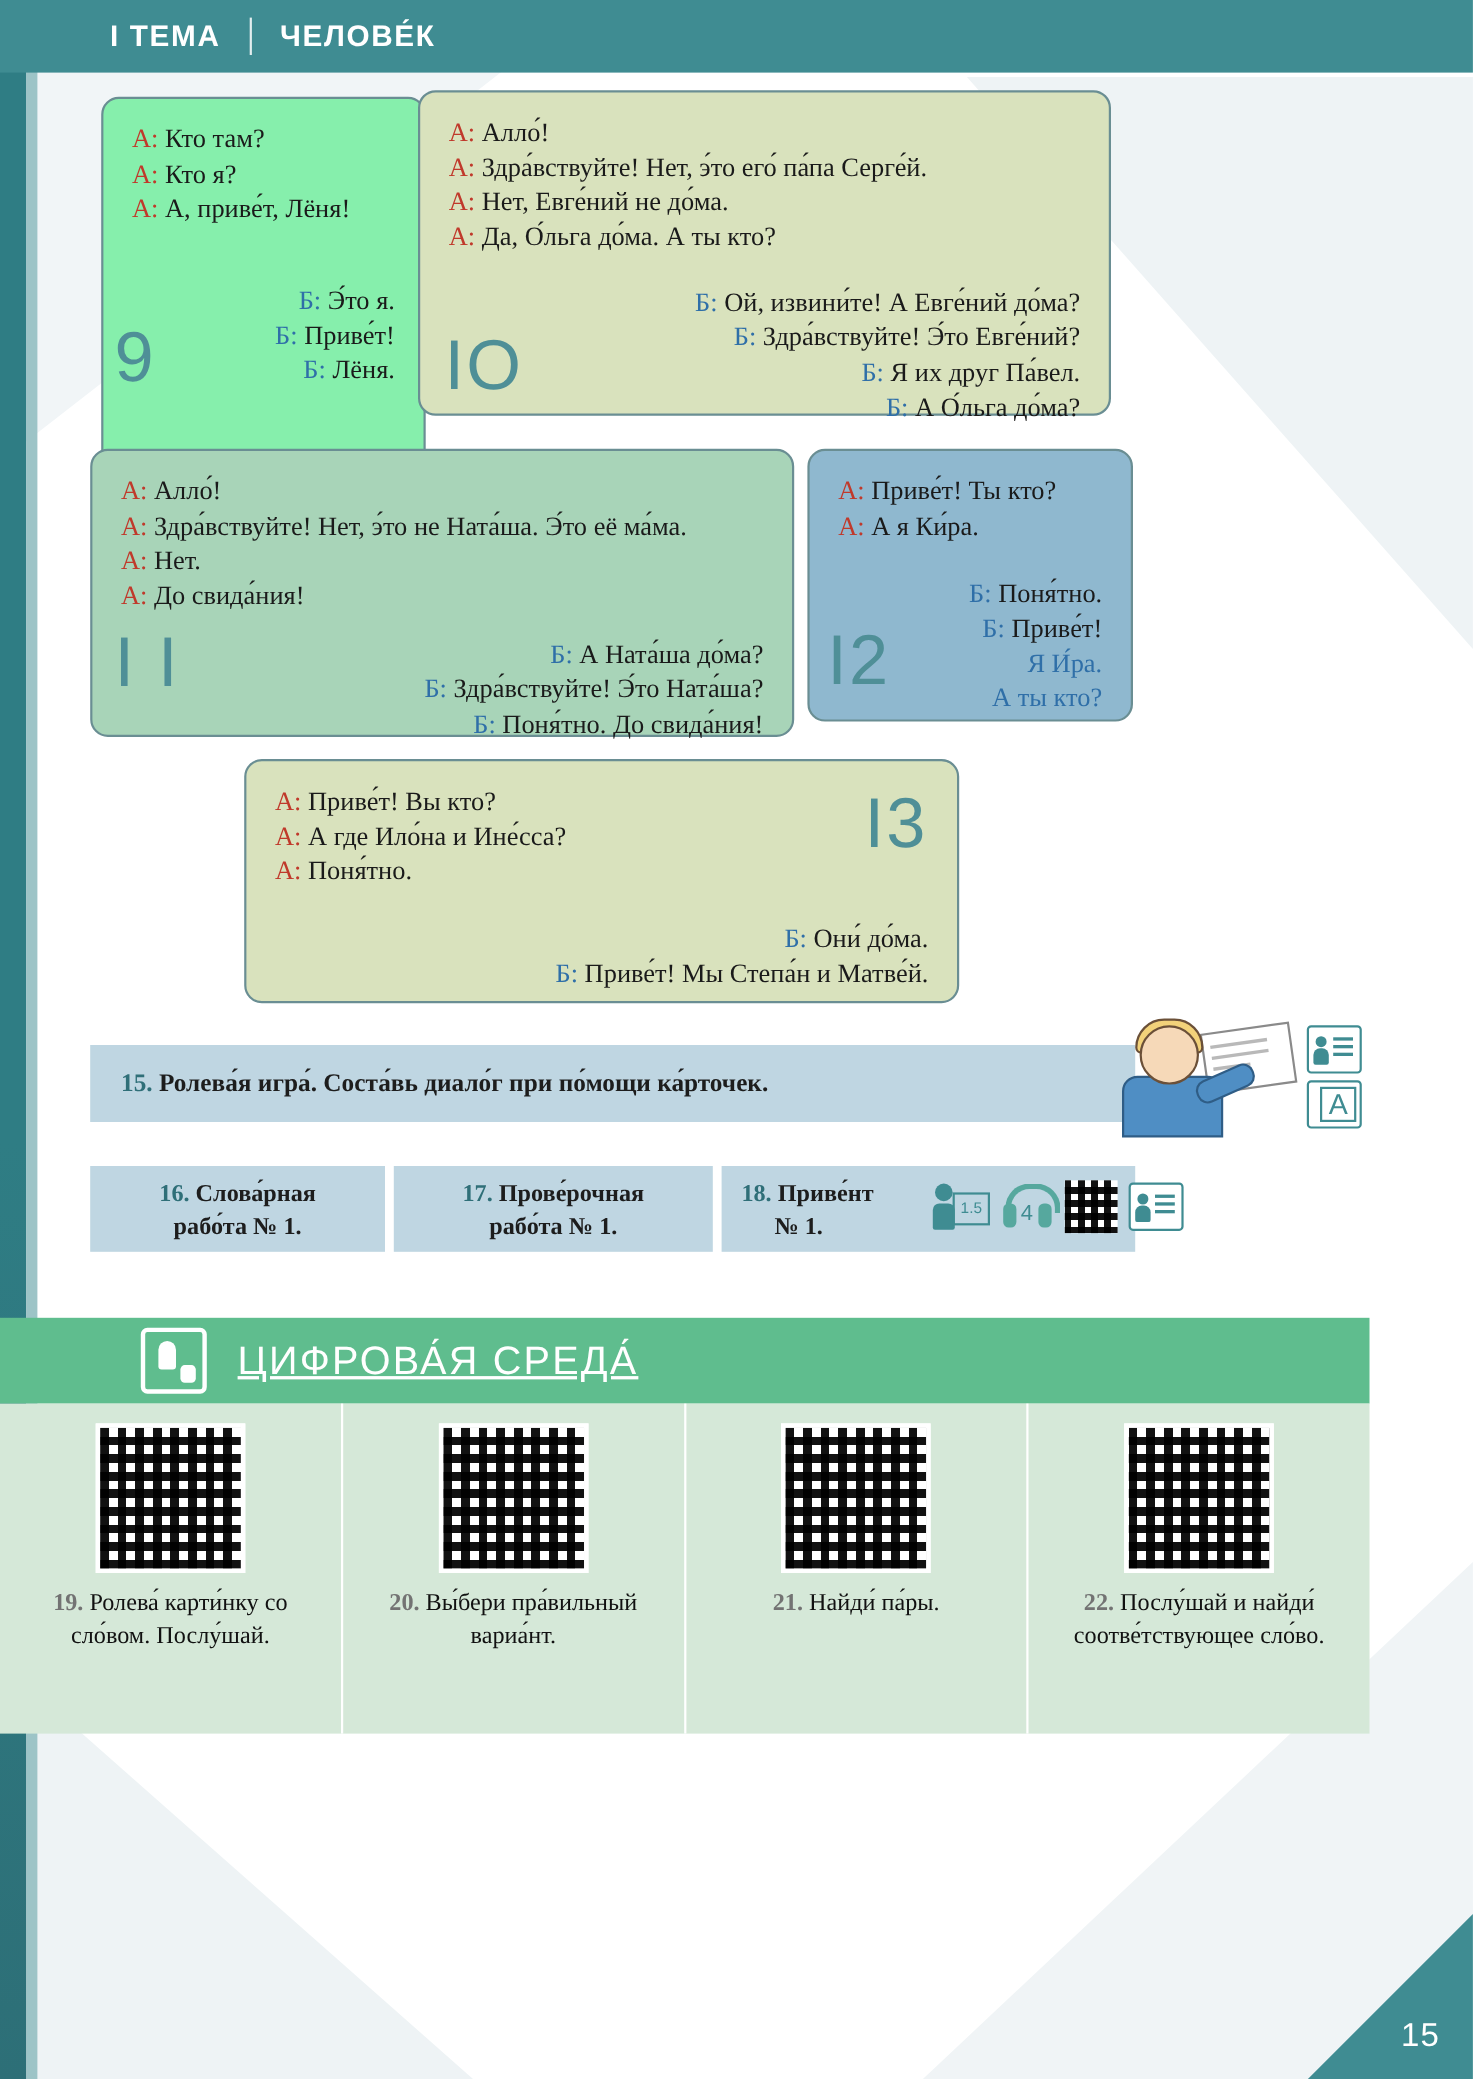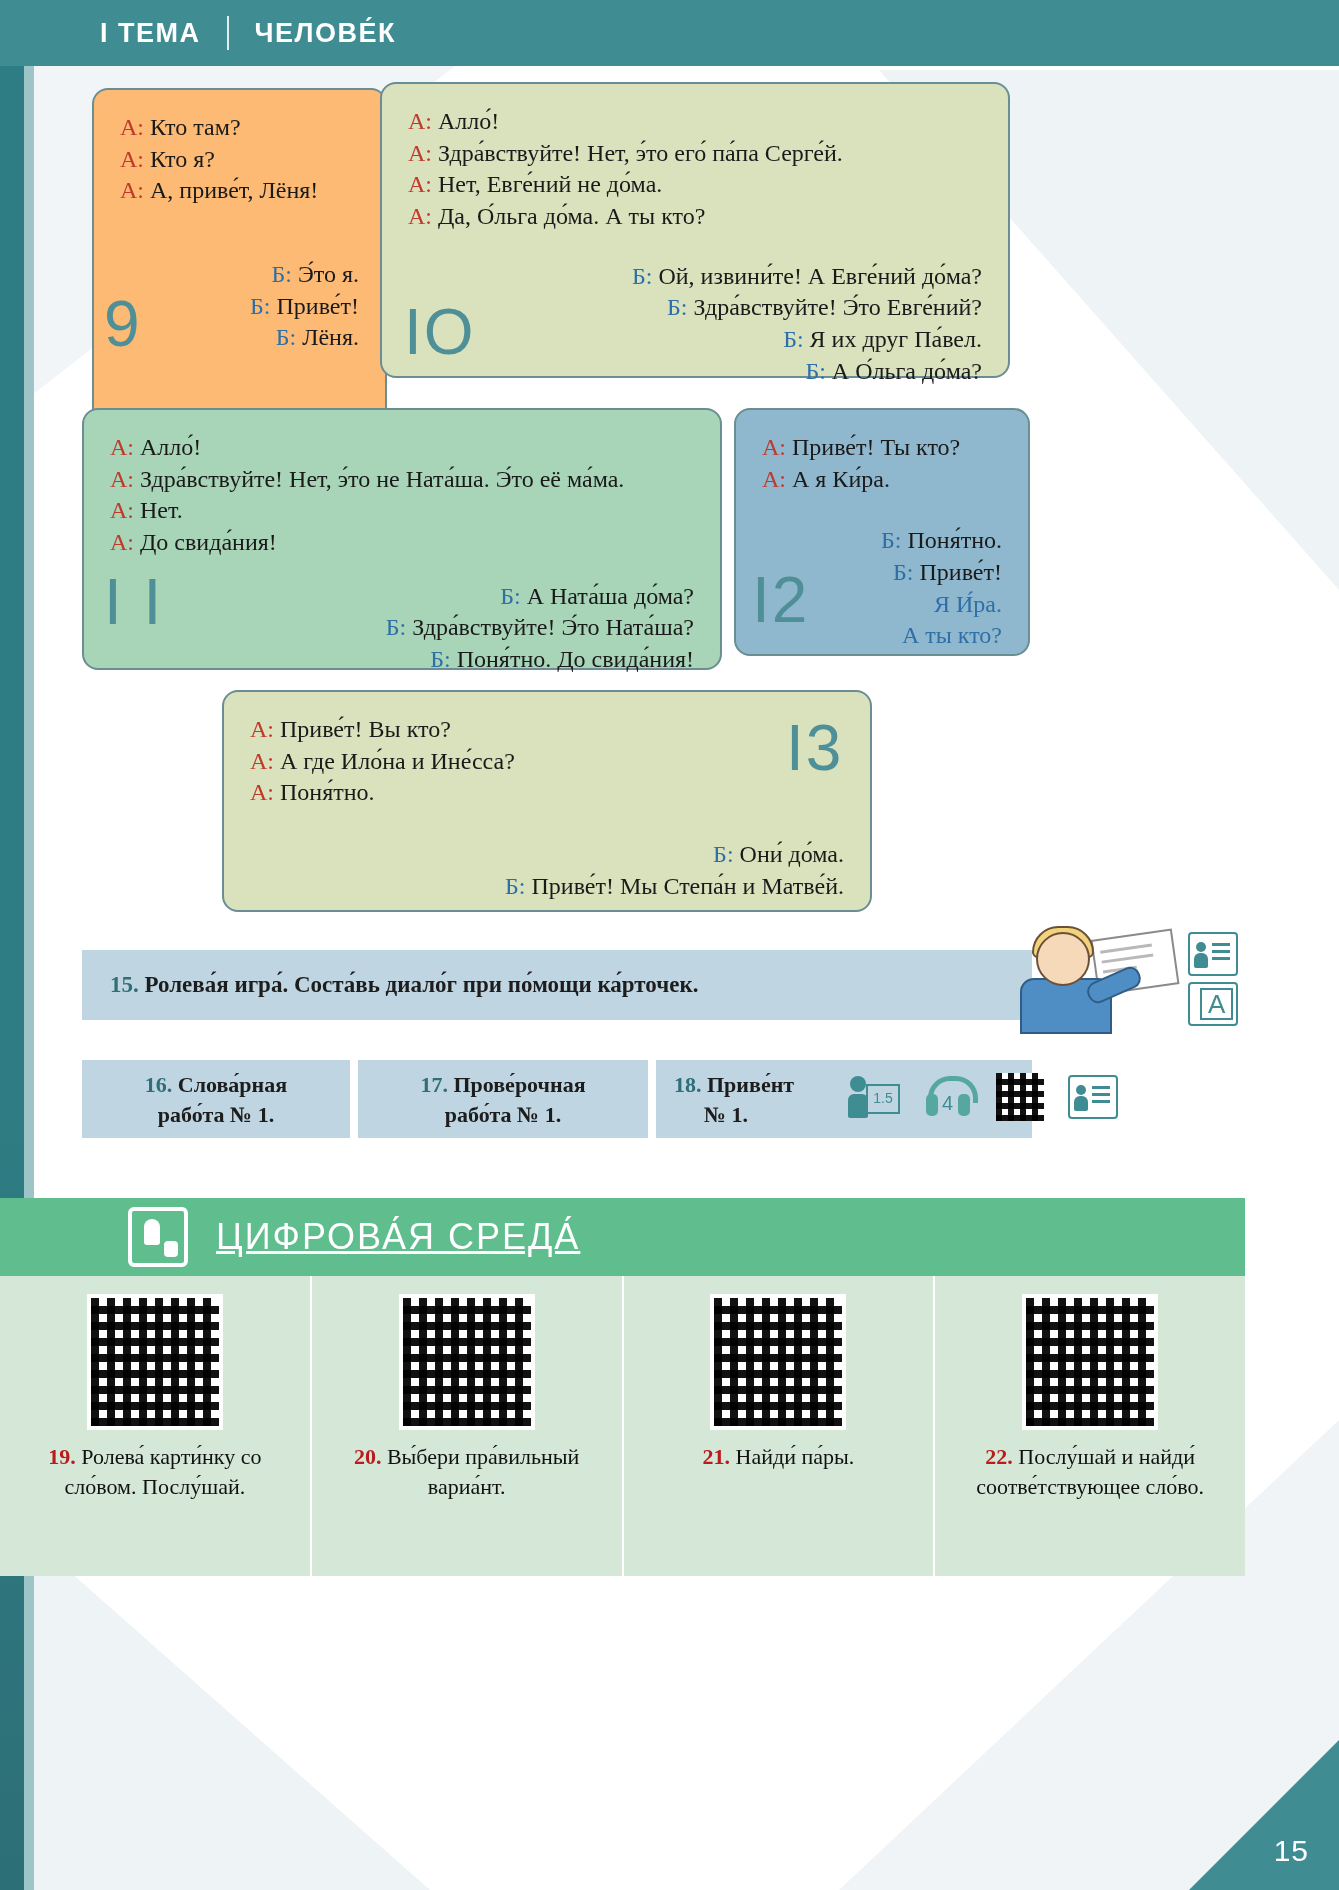--- a/index.html
+++ b/index.html
@@ -121,21 +121,21 @@
     font-weight: 300;
     color: #4f8f97;
     letter-spacing: 2px;
     line-height: 1;
   }
 
   
   #box9 {
     left: 92px; top: 88px;
     width: 295px; height: 366px;
-    background: #fdba74;
+    background: #86efac;
     border: 2px solid #6a8e93;
   }
   #box9 .b-block { margin-left: 110px; margin-top: 52px; }
   #num9 { left: 104px; top: 292px; }
 
   
   #box10 {
     left: 380px; top: 82px;
     width: 630px; height: 296px;
     background: #d9e2bd;
@@ -317,21 +317,21 @@
   #task16 { left: 82px; width: 268px; text-align: center; }
   #task17 { left: 358px; width: 290px; text-align: center; }
   #task18 { left: 656px; width: 376px; text-align: left; }
   #task18 .t-txt { display: inline-block; }
 
   .t18-icons {
     position: absolute;
     left: 848px; top: 1072px;
     display: flex;
     align-items: center;
-    gap: 24px;
+    gap: 10px;
   }
   .ico-speed {
     width: 52px; height: 50px;
     position: relative;
   }
   .ico-speed .p {
     position: absolute; left: 0; top: 4px;
     width: 20px; height: 42px;
   }
   .ico-speed .p .h { width: 16px; height: 16px; border-radius: 50%; background: #3f8c92; margin: 0 auto; }
@@ -450,21 +450,21 @@
     background-color: #fff;
     background-blend-mode: multiply;
     border: 4px solid #fff;
   }
   .dig-txt {
     font-size: 22px;
     line-height: 1.38;
     color: #111;
     padding: 0 18px;
   }
-  .dig-num { color: #b91c1c; font-weight: bold; }
+  .dig-num { color: #737373; font-weight: bold; }
 
   
   .footer-tri {
     position: absolute;
     right: 0; bottom: 0;
     width: 0; height: 0;
     border-right: 150px solid #3f8c92;
     border-top: 150px solid transparent;
   }
   .page-no {

